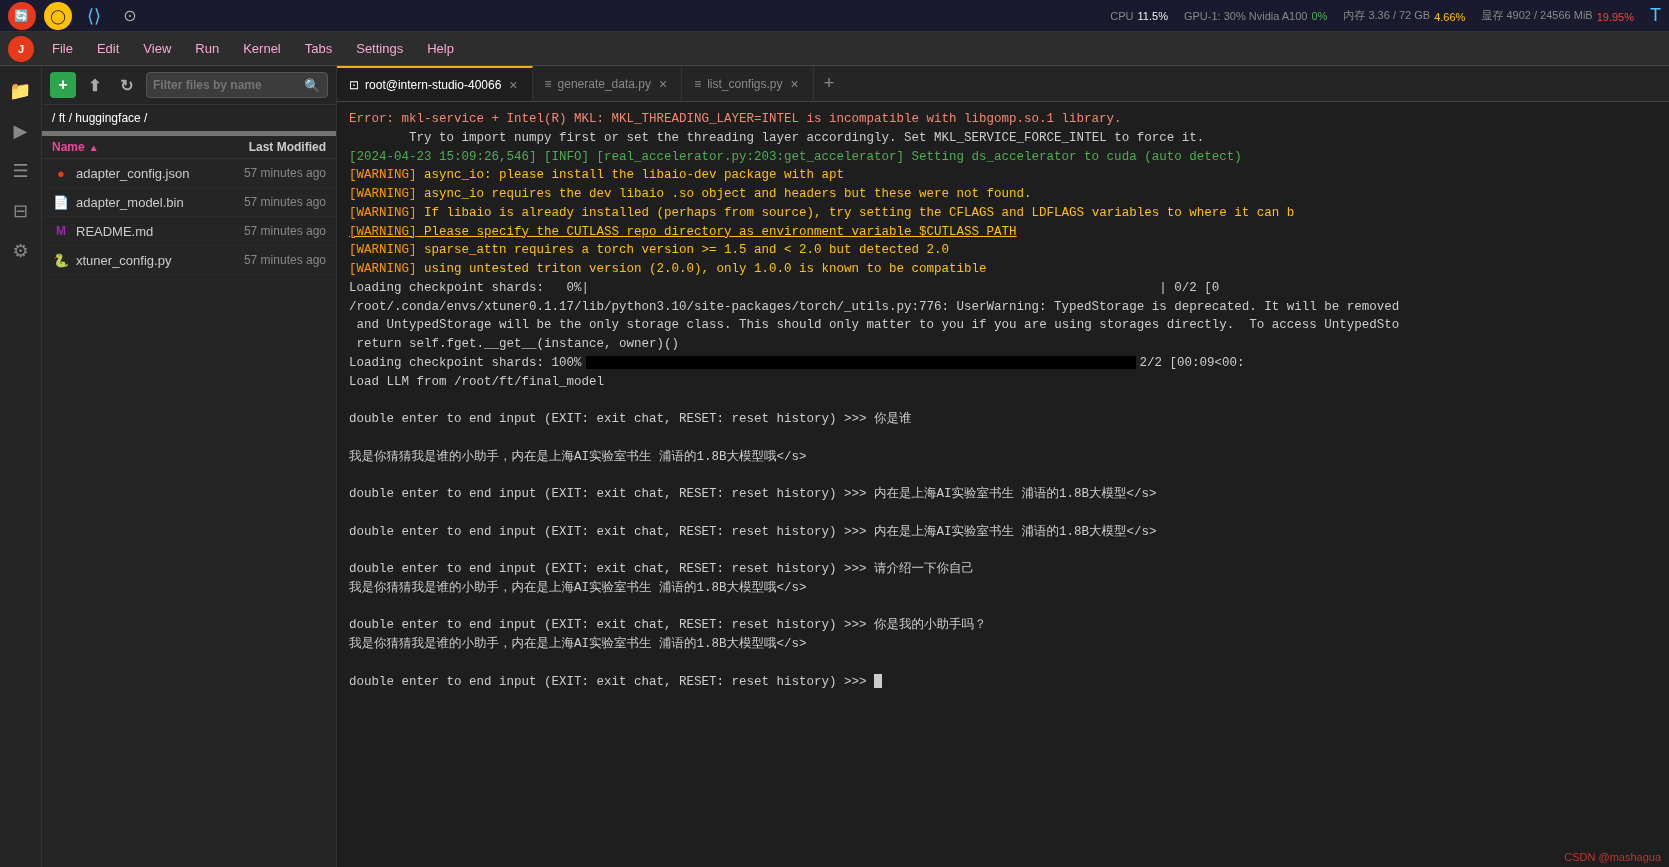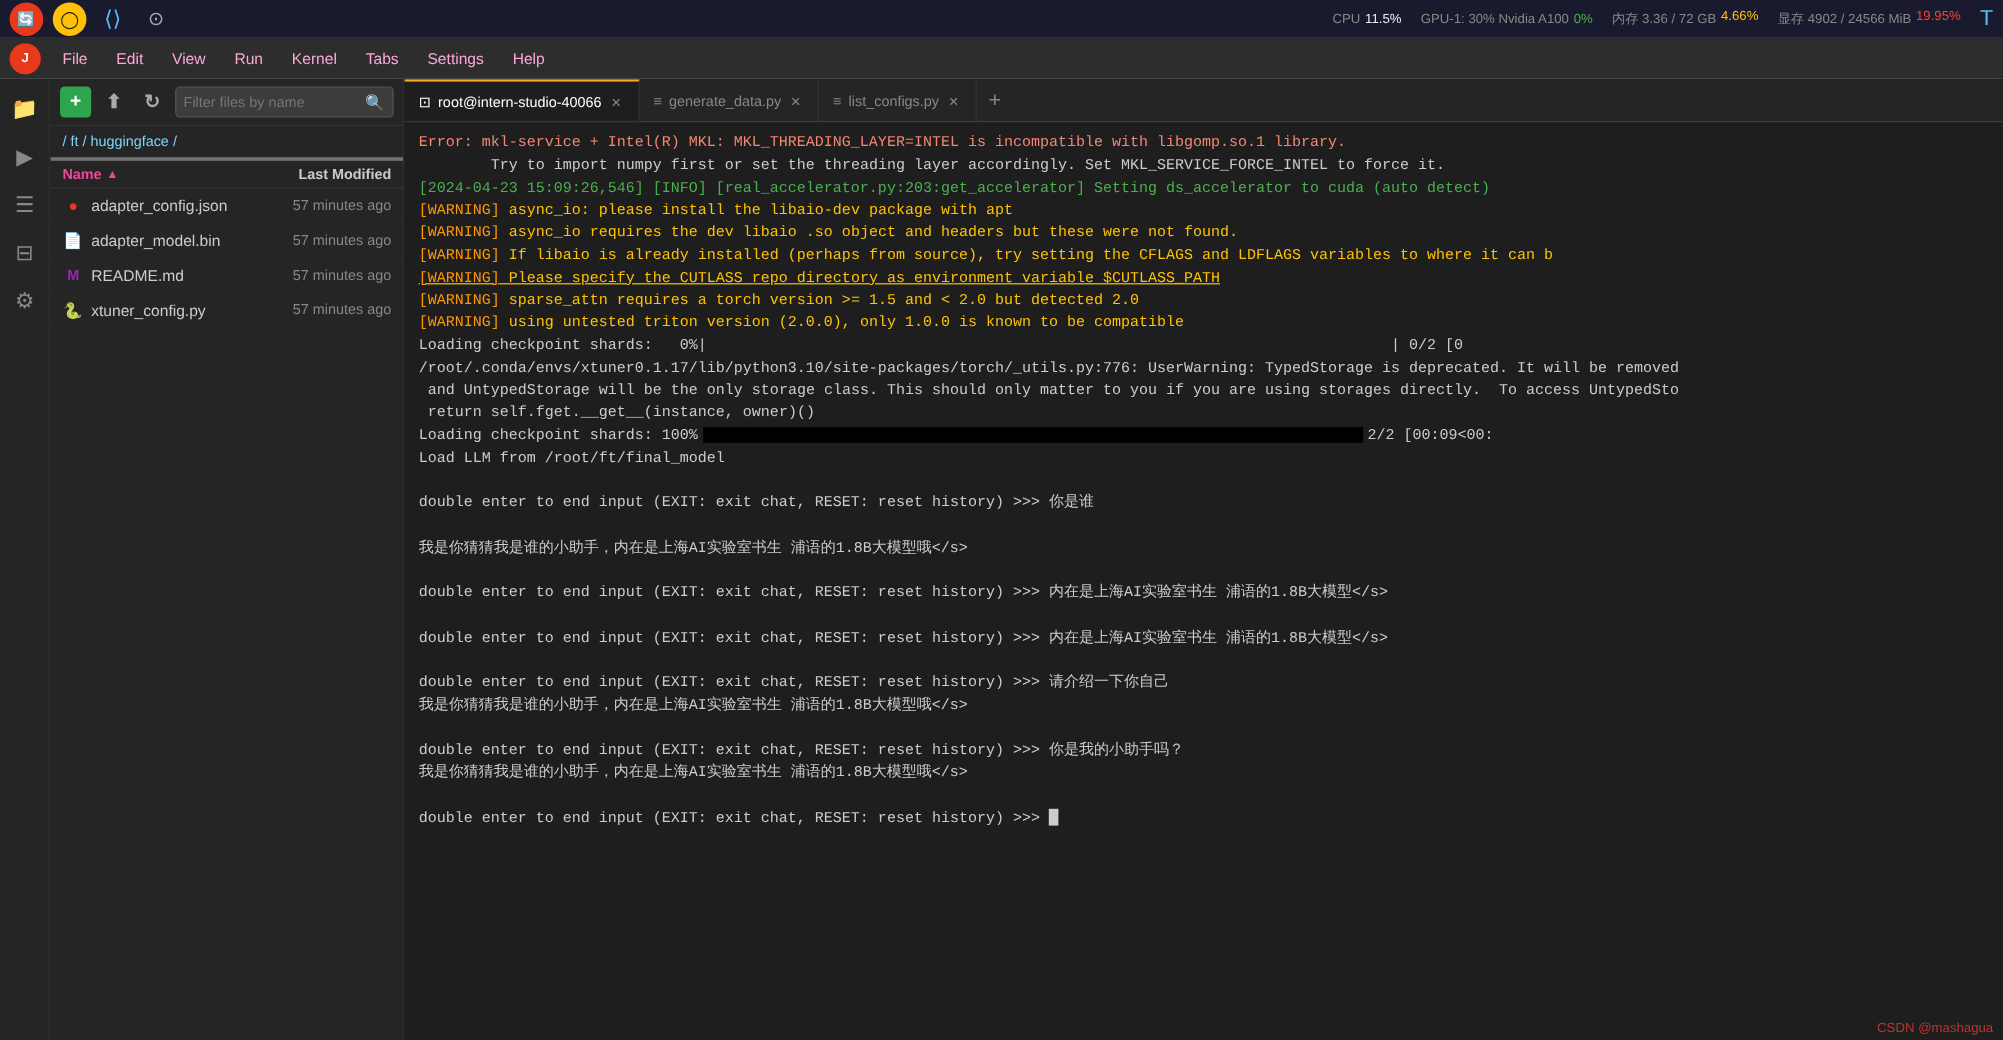--- a/index.html
+++ b/index.html
@@ -41,21 +41,21 @@
     .sys-bar-right {
       display: flex;
       align-items: center;
       gap: 16px;
       font-size: 11px;
       color: #aaa;
     }
     .sys-stat {
       display: flex;
       gap: 4px;
-      align-items: flex-start;
+      align-items: flex-end;
     }
     .stat-label { color: #888; }
     .stat-value { color: #eee; }
     .stat-pct-green { color: #4caf50; }
     .stat-pct-yellow { color: #ffc107; }
     .stat-pct-red { color: #f44336; }
 
     
     #menu-bar {
       width: 100%;
@@ -158,22 +158,22 @@
       border: none;
       color: #ccc;
       font-size: 12px;
       flex: 1;
       outline: none;
     }
 
     #breadcrumb {
       padding: 6px 10px;
       font-size: 12px;
-      color: #7dd3fc;
-      border-bottom: 3px solid #737373;
+      color: #ffffff;
+      border-bottom: 5px solid #737373;
     }
 
     #file-list-header {
       display: flex;
       align-items: center;
       padding: 4px 10px;
       border-bottom: 1px solid #333;
       font-size: 12px;
       color: #888;
     }
@@ -328,21 +328,21 @@
     <div class="activity-icon" title="Tabs">⊟</div>
     <div class="activity-icon" title="Extensions">⚙</div>
   </div>
 
   <div id="sidebar">
     <div id="sidebar-toolbar">
       <button class="toolbar-btn">+</button>
       <button class="toolbar-btn secondary" title="Upload">⬆</button>
       <button class="toolbar-btn secondary" title="Refresh">↻</button>
       <div id="search-box">
-        <input id="search-input" type="text" style="background: transparent; border: none; color: rgb(204, 204, 204); font-size: 12px; flex: 1 1 0%; outline: none; width: 100%;" placeholder="Filter files by name">
+        <input id="search-input" type="text" style="background: transparent; border: none; color: rgb(204, 204, 204); font-size: 12px; flex: 1 1 0%; outline: none; width: 100%; font-weight: bold;" placeholder="Filter files by name">
         <span style="color:#888;font-size:13px;">🔍</span>
       </div>
     </div>
 
     <div id="breadcrumb">
       <span>/ ft / huggingface /</span>
     </div>
 
     <div id="file-list-header">
       <div class="col-name">

